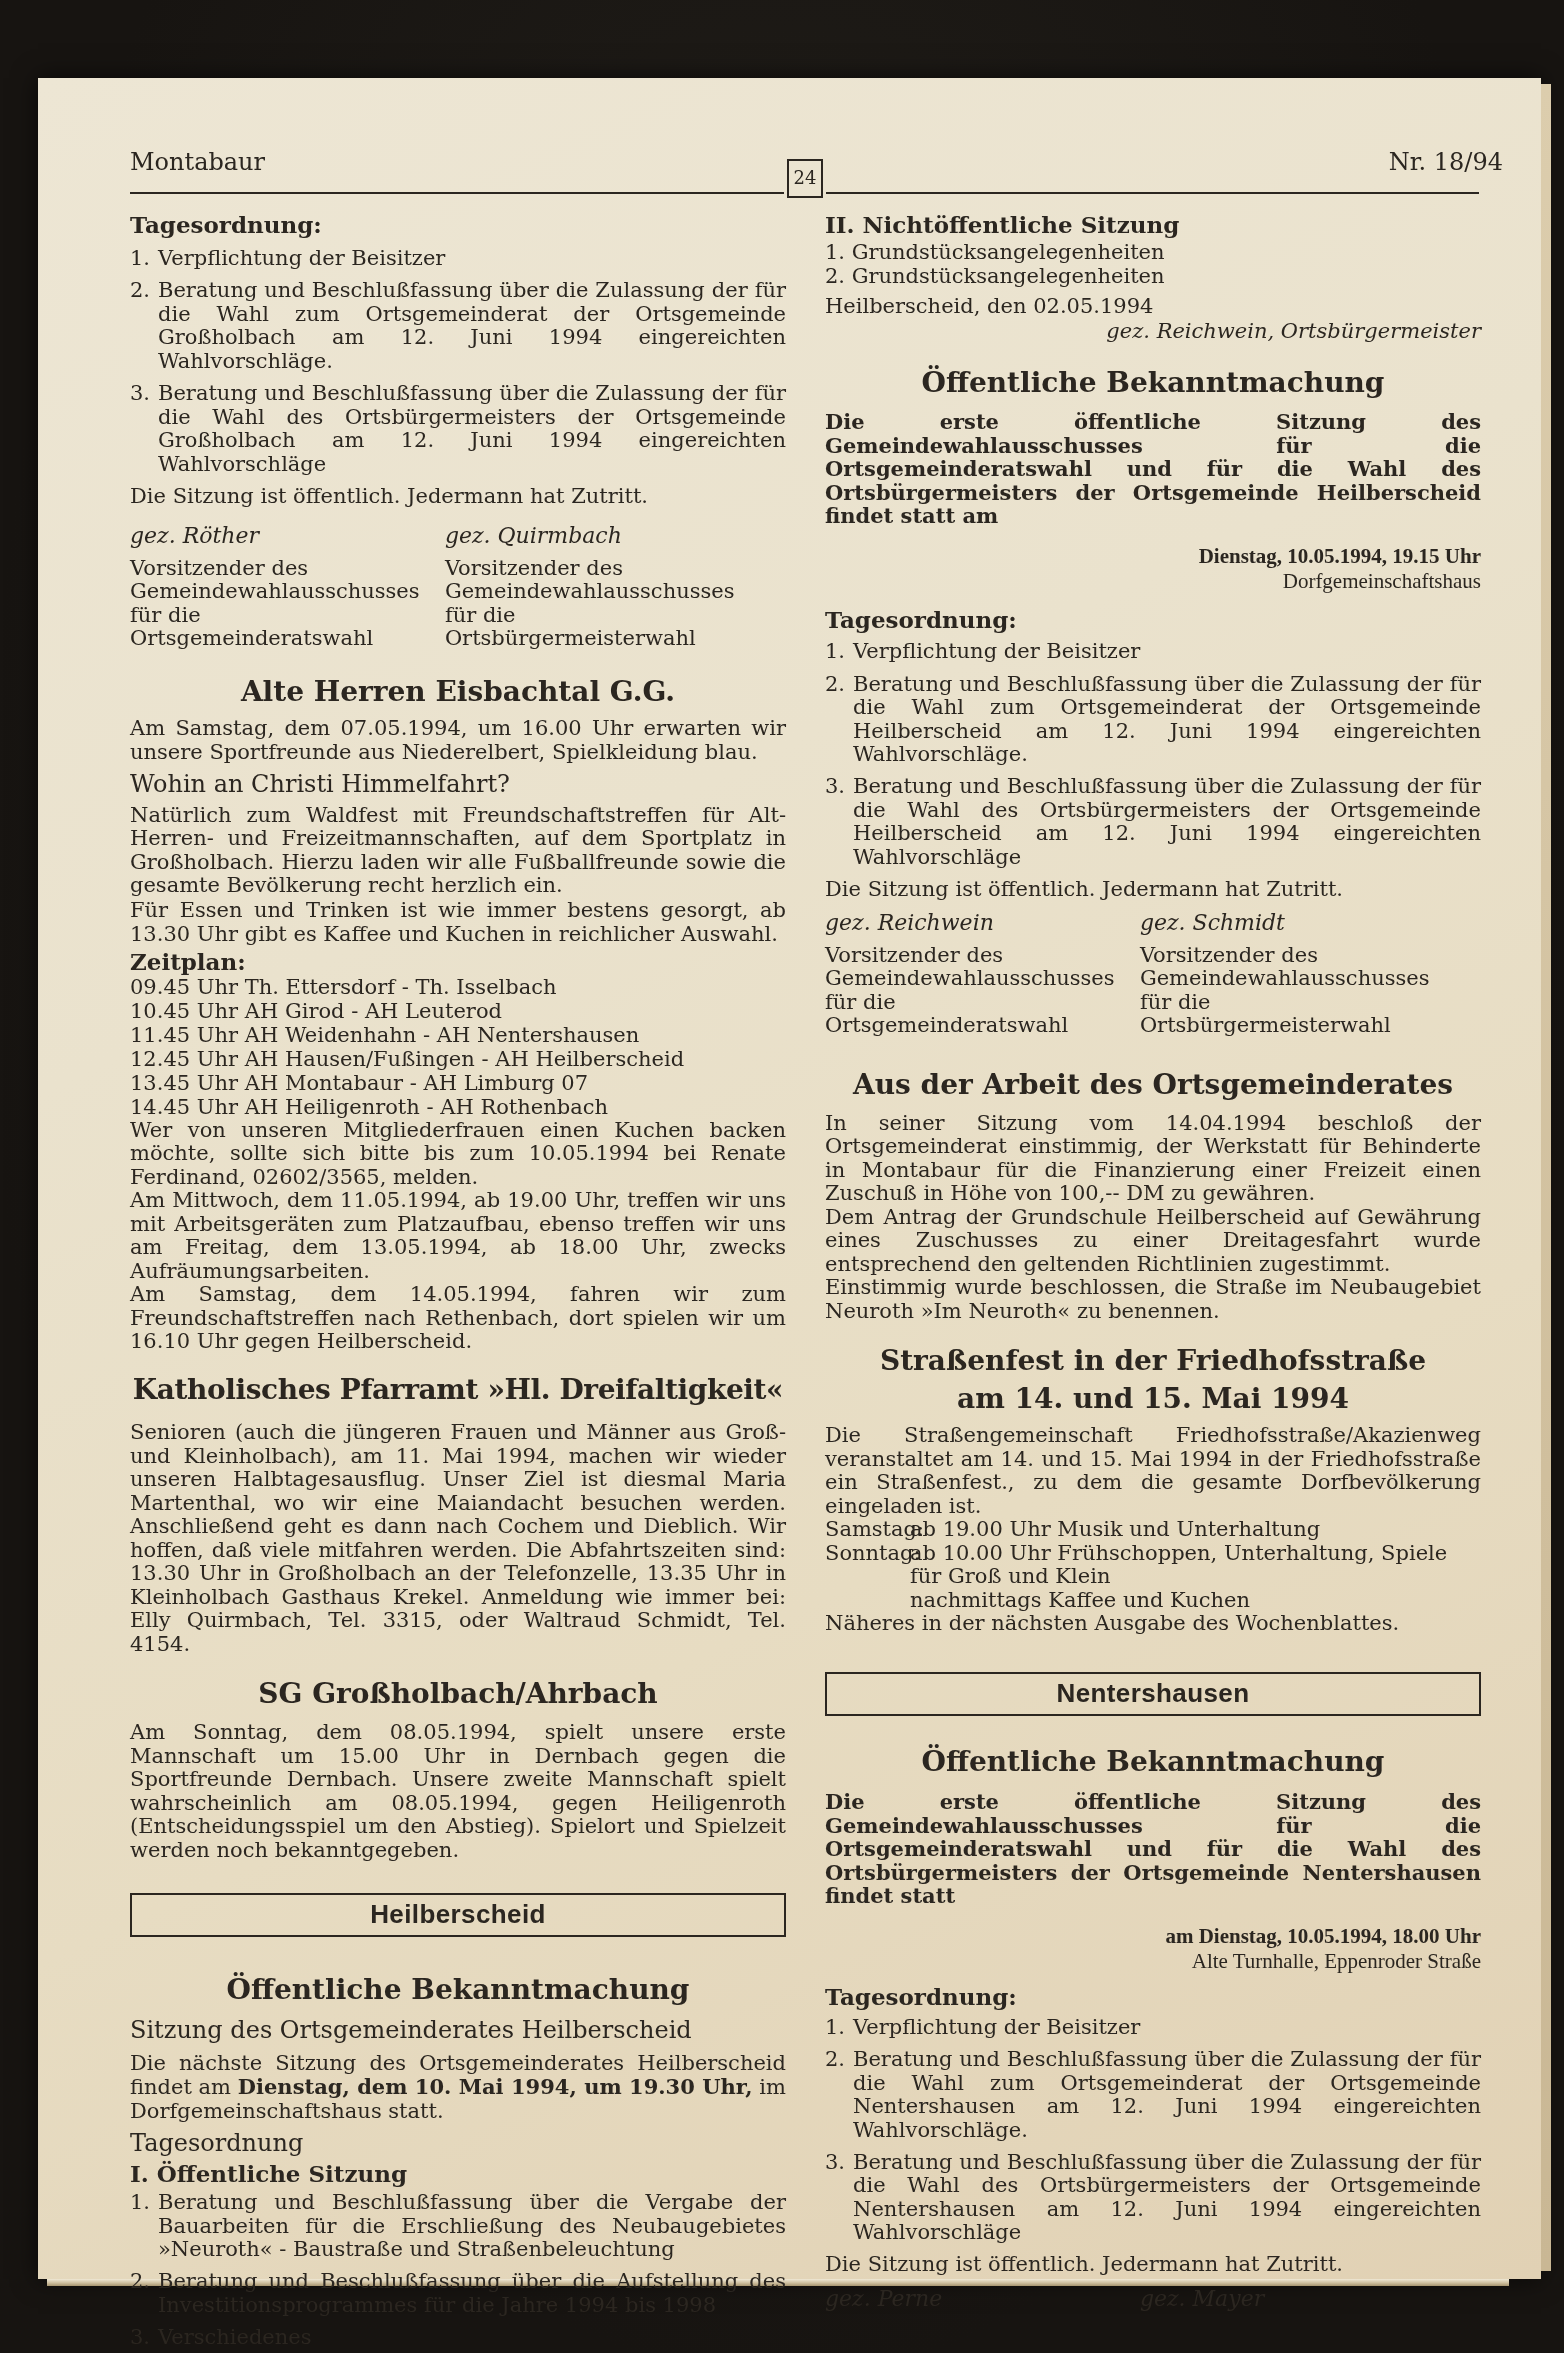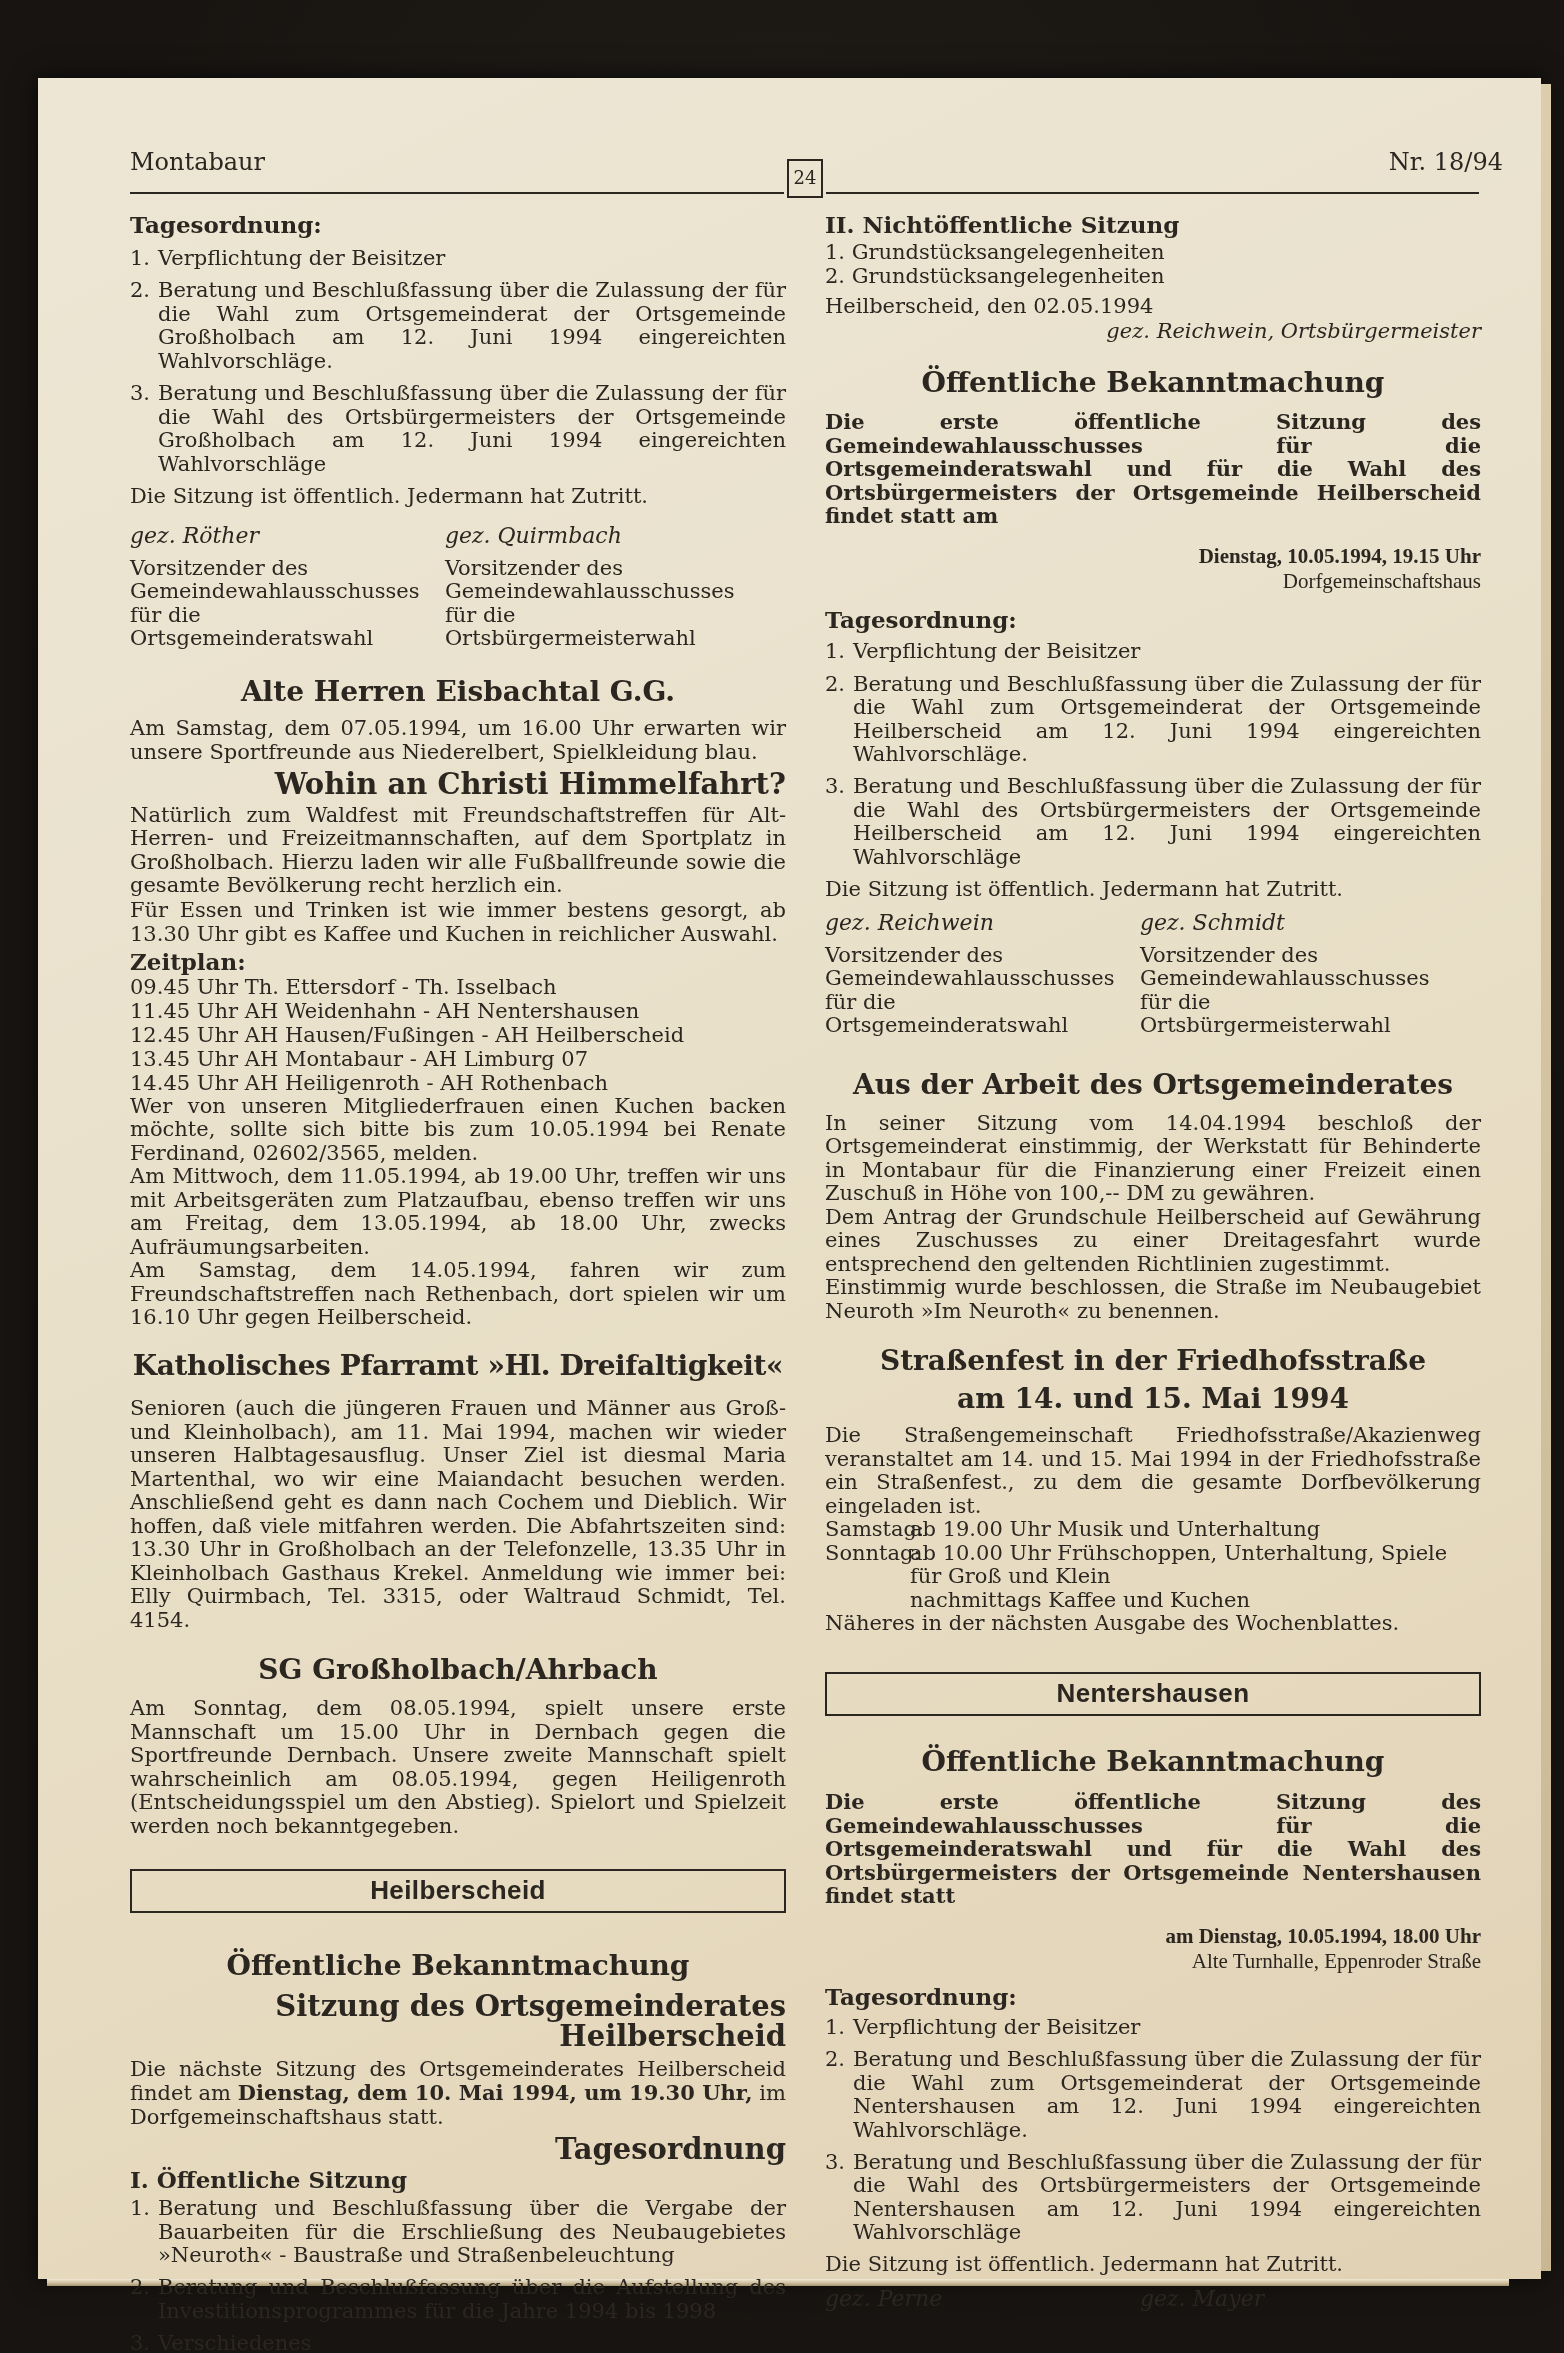--- a/index.html
+++ b/index.html
@@ -36,21 +36,21 @@
   .col-left{left:92px;}
   .col-right{left:787px;}
   p{margin:0;text-align:justify;}
   .noj{text-align:left;}
   .b{font-weight:bold;}
   .i{font-style:italic;}
   .center{text-align:right;font-family:Liberation Serif, serif;}
   .right{text-align:right;}
   .h-main{font-size:28px;line-height:38px;font-weight:bold;text-align:center;}
   .h-main.tight{font-size:28px;letter-spacing:-0.4px;}
-  .h-sub{font-size:29px;line-height:30px;font-weight:bold;text-align:right;}
+  .h-sub{font-size:24px;line-height:30px;font-weight:normal;text-align:left;}
   .h-side{font-size:23px;line-height:27px;font-weight:bold;text-align:left;}
   .item{display:flex;margin-bottom:8.6px;}
   .item .num{flex:none;width:28px;}
   .item .itxt{flex:1;text-align:justify;}
   .plainline{line-height:24px;}
   .sigrow{display:flex;font-size:21px;}
   .sig-l{width:48%;}
   .sig-r{width:52%;}
   .gez{font-style:italic;font-size:22px;line-height:27px;}
   .sigtitle{margin-top:7.8px;}
@@ -127,20 +127,21 @@
 
     <div>
       <div class="h-main mt28">Alte Herren Eisbachtal G.G.</div>
       <p class="mt8">Am Samstag, dem 07.05.1994, um 16.00 Uhr erwarten wir unsere Sportfreunde aus Niederelbert, Spielkleidung blau.</p>
       <div class="h-sub mt6">Wohin an Christi Himmelfahrt?</div>
       <p class="mt6">Natürlich zum Waldfest mit Freundschaftstreffen für Alt-Herren- und Freizeitmannschaften, auf dem Sportplatz in Großholbach. Hierzu laden wir alle Fußballfreunde sowie die gesamte Bevölkerung recht herzlich ein.</p>
       <p class="mt2">Für Essen und Trinken ist wie immer bestens gesorgt, ab 13.30 Uhr gibt es Kaffee und Kuchen in reichlicher Auswahl.</p>
       <div class="h-side mt2">Zeitplan:</div>
       <div>
         <div class="plainline">09.45 Uhr Th. Ettersdorf - Th. Isselbach</div>
+        <div class="plainline">10.45 Uhr AH Girod - AH Leuterod</div>
         <div class="plainline">11.45 Uhr AH Weidenhahn - AH Nentershausen</div>
         <div class="plainline">12.45 Uhr AH Hausen/Fußingen - AH Heilberscheid</div>
         <div class="plainline">13.45 Uhr AH Montabaur - AH Limburg 07</div>
         <div class="plainline">14.45 Uhr AH Heiligenroth - AH Rothenbach</div>
       </div>
       <p>Wer von unseren Mitgliederfrauen einen Kuchen backen möchte, sollte sich bitte bis zum 10.05.1994 bei Renate Ferdinand, 02602/3565, melden.</p>
       <p>Am Mittwoch, dem 11.05.1994, ab 19.00 Uhr, treffen wir uns mit Arbeitsgeräten zum Platzaufbau, ebenso treffen wir uns am Freitag, dem 13.05.1994, ab 18.00 Uhr, zwecks Aufräumungsarbeiten.</p>
       <p>Am Samstag, dem 14.05.1994, fahren wir zum Freundschaftstreffen nach Rethenbach, dort spielen wir um 16.10 Uhr gegen Heilberscheid.</p>
     </div>
 

